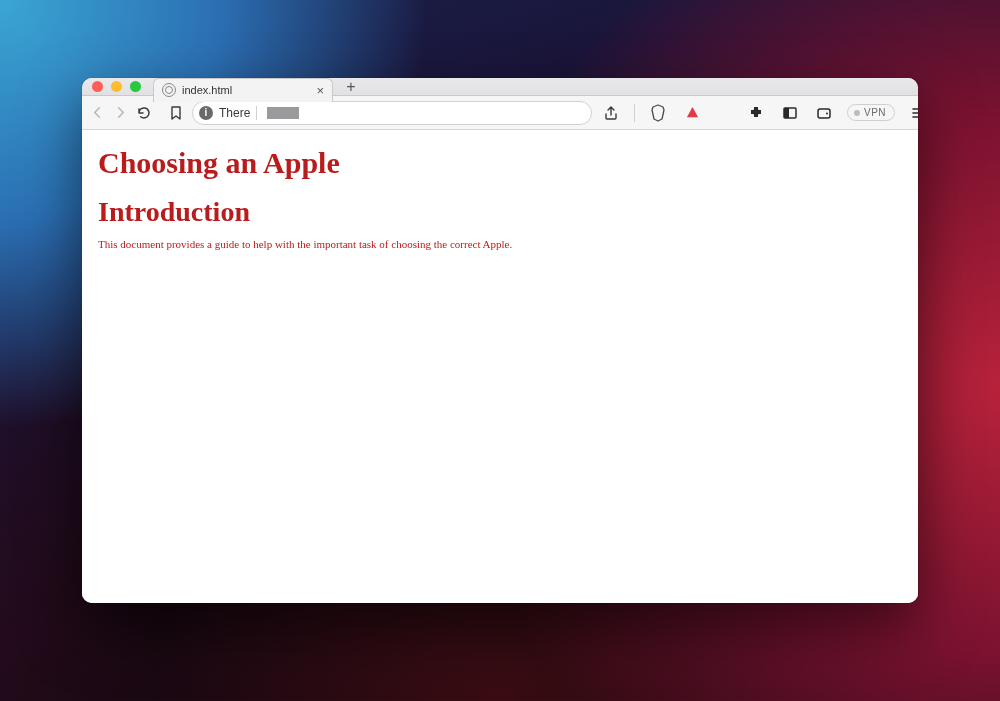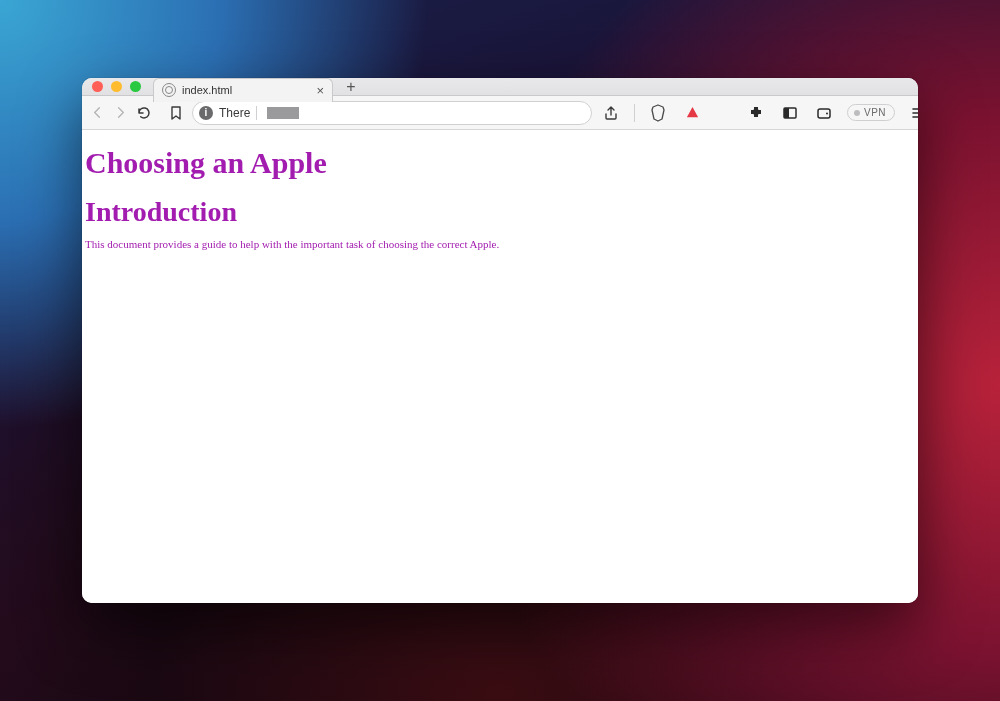--- a/index.html
+++ b/index.html
@@ -120,23 +120,23 @@
     font-size: 10px; letter-spacing: 0.5px;
     color:#6a6a6c; padding: 2px 8px 2px 6px;
     display:flex;align-items:center;gap:4px;
   }
   .vpn .dot{width:6px;height:6px;border-radius:50%;background:#bdbdbf;}
 
   
   .content {
     flex:1;
     background:#fff;
-    padding: 14px 3px;
+    padding: 14px 16px;
     font-family: "Times New Roman", Times, serif;
-    color:#a21caf;
+    color:#b91c1c;
     overflow:auto;
   }
   .content h1 { font-size: 30px; font-weight: bold; margin: 2px 0 16px; }
   .content h2 { font-size: 28px; font-weight: bold; margin: 14px 0 10px; }
   .content p  { font-size: 11px; margin: 6px 0 10px; }
 </style>
 </head>
 <body>
 
 <div class="window">

